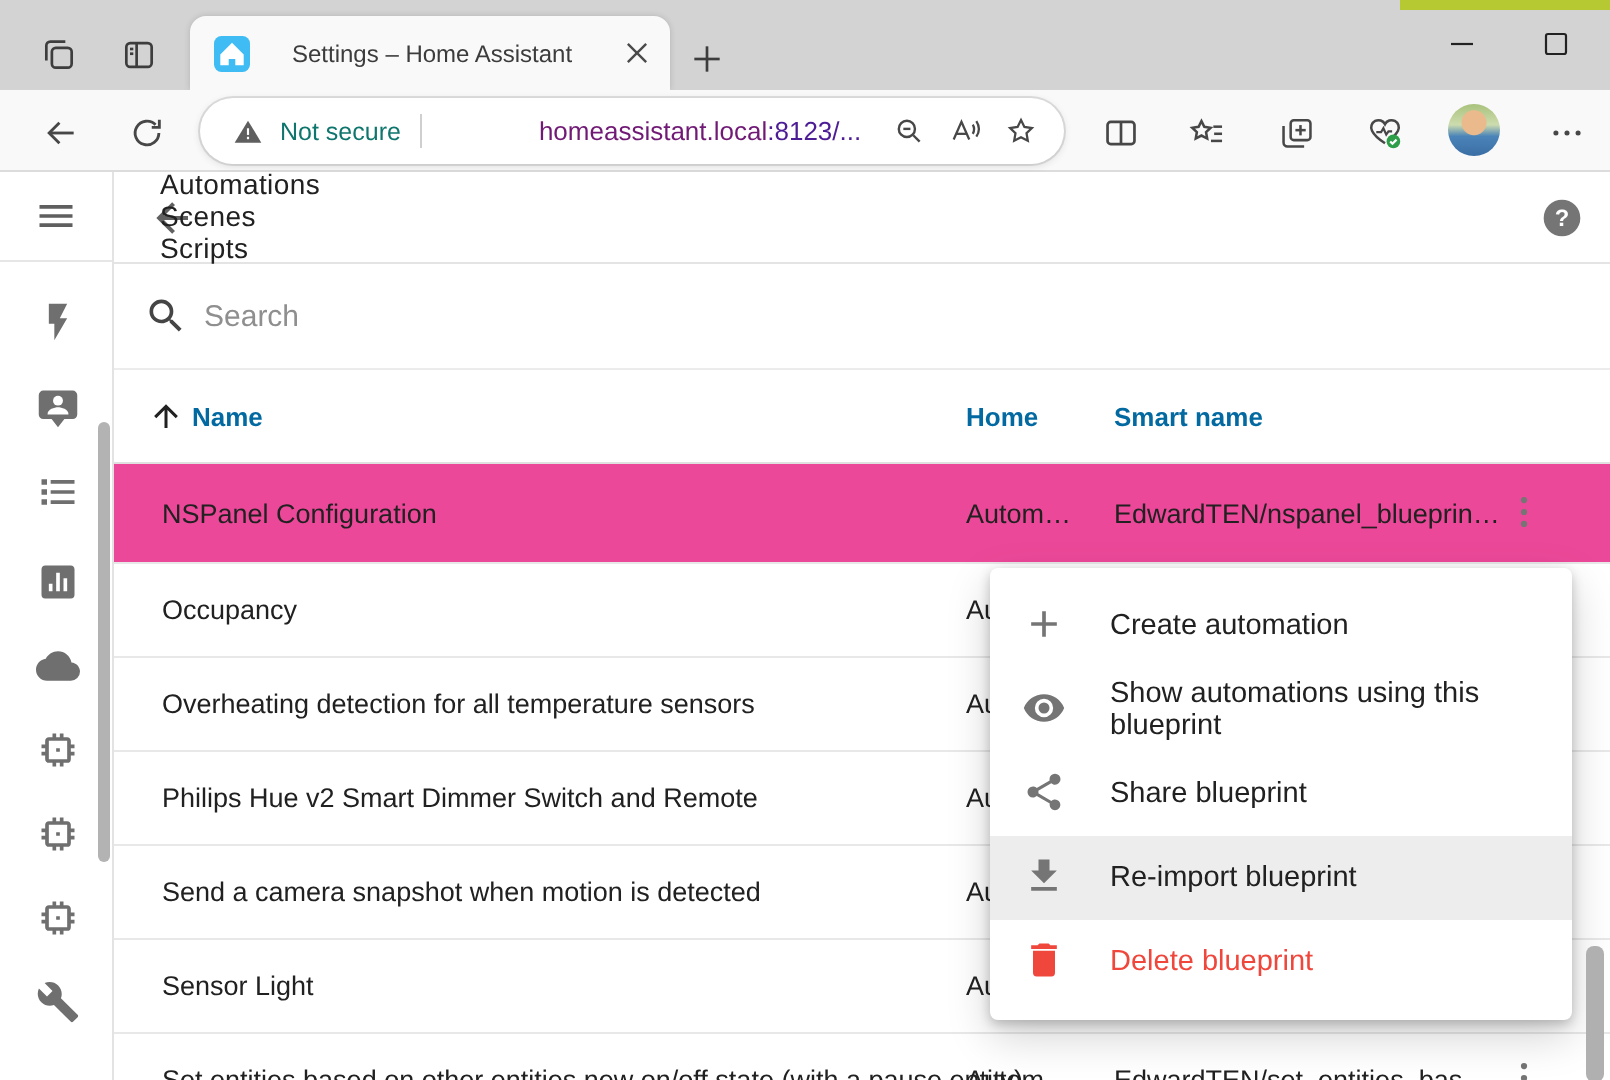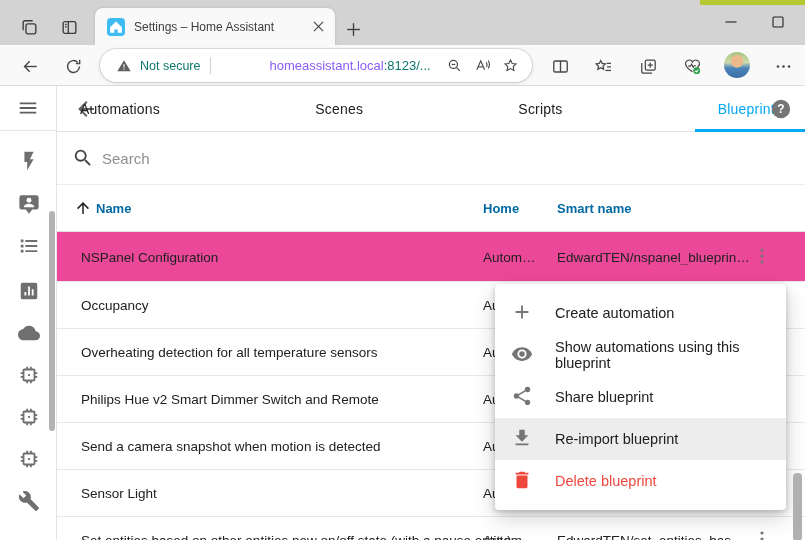--- a/index.html
+++ b/index.html
@@ -5,39 +5,39 @@
   * { margin:0; padding:0; box-sizing:border-box; }
   html,body { background:#888; }
   body { font-family:"Liberation Sans", sans-serif; }
   .window { position:relative; width:805px; height:540px; background:#fff; overflow:hidden; }
 
   
   .titlebar { position:absolute; top:0; left:0; right:0; height:45px; background:#d3d3d3; }
   .green-strip { position:absolute; top:0; left:700px; width:105px; height:5px; background:#b6c832; }
   .tb-btn { position:absolute; width:22px; height:22px; color:#3d3d3d; display:flex; align-items:center; justify-content:center; }
   .tb-btn svg { width:19px; height:19px; }
-  .tab { position:absolute; left:95px; top:8px; width:240px; height:37px; background:#f9f9f9; border-radius:8px 8px 0 0; display:flex; align-items:center; padding:0 8px 0 12px; box-shadow:0 0 3px rgba(0,0,0,.15); }
+  .tab { position:absolute; left:95px; top:8px; width:240px; height:37px; background:#f9f9f9; border-radius:8px 8px 0 0; display:flex; align-items:center; padding:0 8px 0 12px; box-shadow:0 0 3px rgba(0,0,0,.15);gap:12px; }
   .tab-title { flex:1; font-size:12px; color:#3c3c3c; margin-left:9px; white-space:nowrap; overflow:hidden; }
   .favicon { width:18px; height:18px; flex:0 0 18px; }
   .tab-close { width:18px; height:18px; color:#4a4a4a; display:flex; align-items:center; justify-content:center; }
   .tab-close svg { width:11px; height:11px; }
   .winctl { position:absolute; top:11px; width:28px; height:22px; color:#222; display:flex; align-items:center; justify-content:center; }
   .winctl svg { width:14px; height:14px; }
 
   
   .toolbar { position:absolute; top:45px; left:0; right:0; height:41px; background:#f9f9f9; border-bottom:1px solid #dcdcdc; }
   .nav-btn { position:absolute; top:8px; width:26px; height:26px; color:#474747; display:flex; align-items:center; justify-content:center; }
   .nav-btn svg { width:19px; height:19px; }
   .pill { position:absolute; left:100px; top:4px; width:432px; height:33px; background:#fff; border-radius:17px; box-shadow:0 0 0 1px rgba(0,0,0,.1), 0 1px 4px rgba(0,0,0,.12); display:flex; align-items:center; padding:0 8px 0 16px; }
   .pill svg { width:16px; height:16px; flex:0 0 auto; }
   .sec-text { font-size:12.5px; color:#0f766e; margin:0 10px 0 8px; white-space:nowrap; }
   .pill-divider { width:1px; height:17px; background:#cfcfcf; margin-right:10px; }
   .url { flex:1; font-size:13px; white-space:nowrap; overflow:hidden; }
-  .url .host { color:#8b5cf6;padding-left:48px; }
-  .url .tail { color:#0f766e; }
+  .url .host { color:#701a75;padding-left:48px; }
+  .url .tail { color:#4c1d95; }
   .pill-icon { width:28px; height:28px; color:#474747; display:flex; align-items:center; justify-content:center; }
   .pill-icon svg { width:17px; height:17px; }
   .avatar { position:absolute; left:724px; top:7px; width:26px; height:26px; border-radius:50%;
     background:
       radial-gradient(circle at 50% 36%, #eab98c 0 6px, transparent 6.5px),
       linear-gradient(180deg, #a9c27c 0%, #cddcae 40%, #4b84b8 62%, #3a6ea5 100%); }
 
   
   .content { position:absolute; top:86px; left:0; right:0; bottom:0; background:#fff; }
 
@@ -46,21 +46,21 @@
   .hamburger-block { height:45px; border-bottom:1px solid #e6e6e6; display:flex; align-items:center; justify-content:center; }
   .side-icon { position:absolute; left:17px; width:24px; height:24px; color:#6f6f6f; display:flex; align-items:center; justify-content:center; }
   .side-icon svg { width:22px; height:22px; }
   .side-scroll { position:absolute; left:49px; top:125px; width:6px; height:220px; background:#b3b3b3; border-radius:3px; }
 
   
   .main { position:absolute; left:57px; right:0; top:0; bottom:0; overflow:hidden; }
   .ha-header { position:relative; height:46px; border-bottom:1px solid #e4e4e4; }
   .ha-back { position:absolute; left:17px; top:11px; width:24px; height:24px; color:#616161; }
   .ha-back svg { width:24px; height:24px; }
-  .ha-tabs { position:absolute; left:0; right:0; top:0; height:46px; display:flex; justify-content:space-between; }
+  .ha-tabs { position:absolute; left:0; right:0; top:0; height:46px; display:flex; justify-content:flex-end;flex-direction:column; }
   .ha-tab { height:46px; display:flex; align-items:center; padding:0 23px; font-size:14px; color:#212121; letter-spacing:.2px; }
   .ha-tab.active { color:#03a9f4; box-shadow:inset 0 -3px 0 #03a9f4; }
   .ha-help { position:absolute; right:13px; top:12px; width:22px; height:22px; }
 
   .search-row { height:53px; border-bottom:1px solid #ececec; display:flex; align-items:center; padding:0 15px; }
   .search-row svg { width:22px; height:22px; color:#454545; flex:0 0 auto; }
   .search-input { flex:1; border:none; outline:none; font-size:15px; margin-left:8px; color:#212121; font-family:inherit; background:transparent; }
   .search-input::placeholder { color:#8f8f8f; }
 
   .thead { position:relative; height:47px; border-bottom:1px solid #e0e0e0; font-size:13px; font-weight:700; color:#0369a1; }
@@ -294,21 +294,20 @@
       <div class="ha-header">
         <div class="ha-back">
           <svg viewBox="0 0 24 24" fill="currentColor">
               <path d="M20,11V13H8L13.5,18.5L12.08,19.92L4.16,12L12.08,4.08L13.5,5.5L8,11H20Z"></path>
             </svg>
         </div>
         <nav class="ha-tabs">
           <div class="ha-tab">Automations</div>
           <div class="ha-tab">Scenes</div>
           <div class="ha-tab">Scripts</div>
-          <div class="ha-tab active">Blueprints</div>
         </nav>
         <div class="ha-help">
           <svg viewBox="0 0 24 24" width="22" height="22">
               <circle cx="12" cy="12" r="10" fill="#757575"></circle>
               <text x="12" y="16.6" text-anchor="middle" font-size="13" font-weight="bold" fill="#fff" font-family="Liberation Sans, sans-serif">?</text>
             </svg>
         </div>
       </div>
 
       <div class="search-row">

